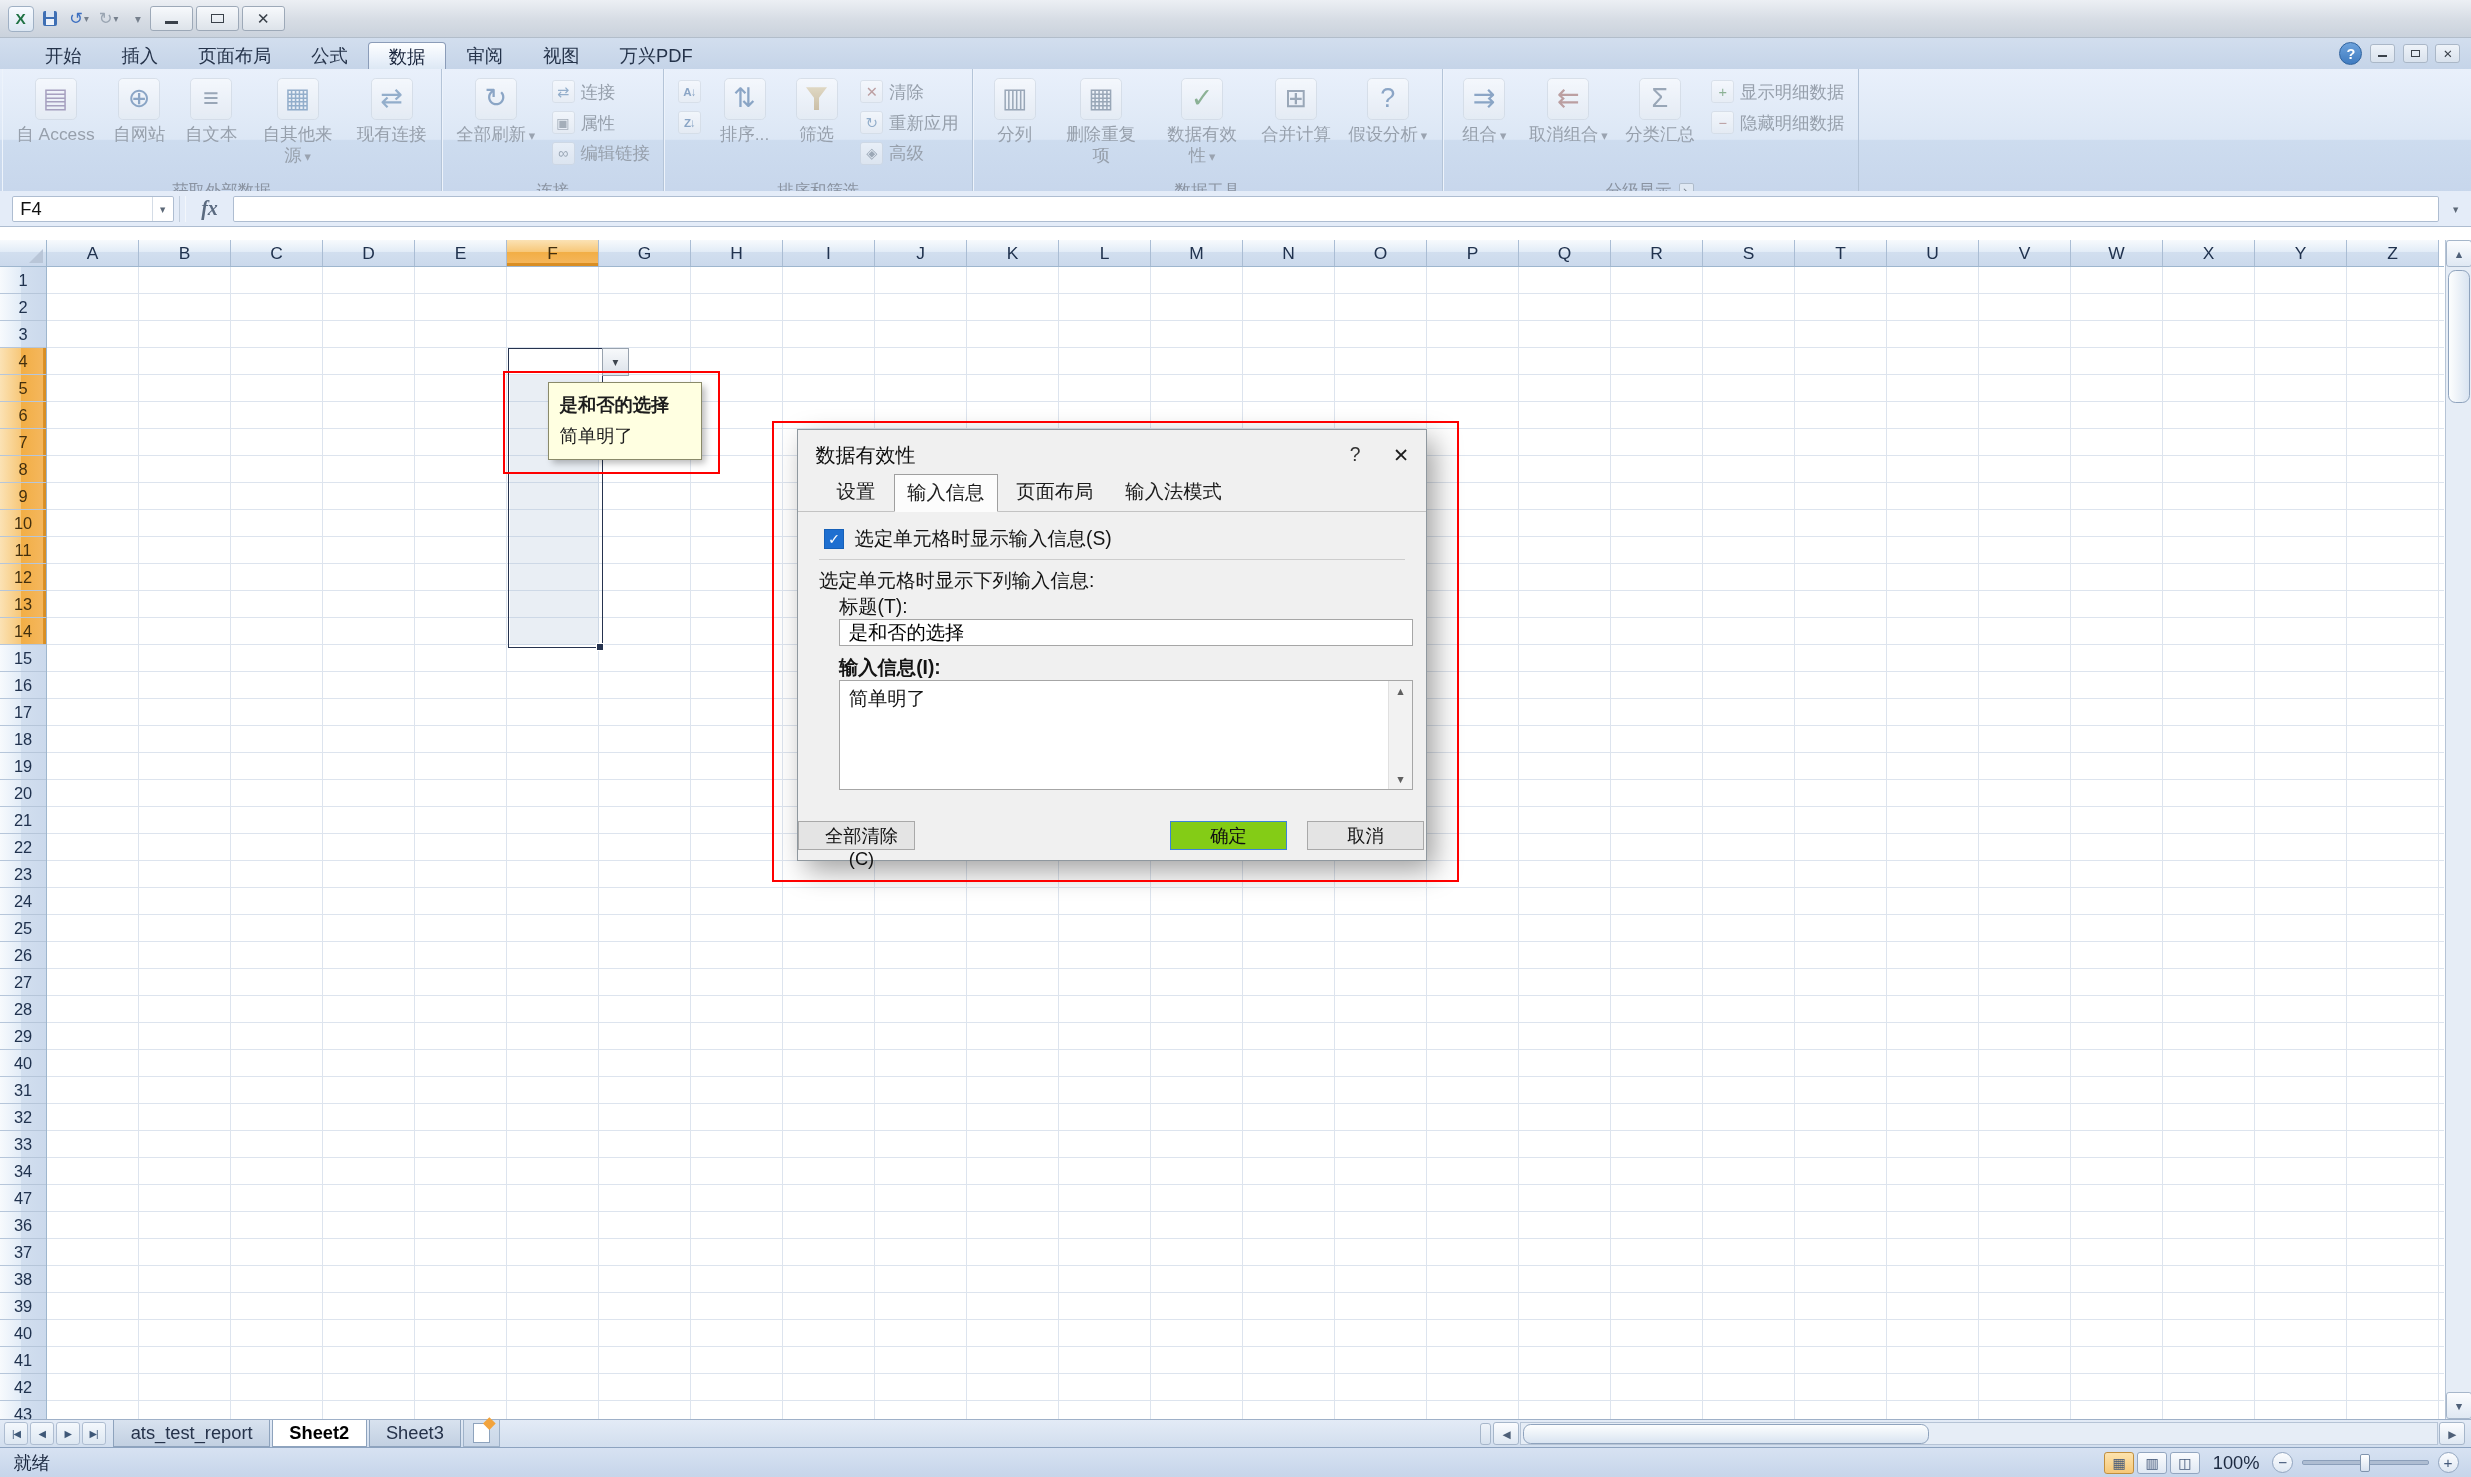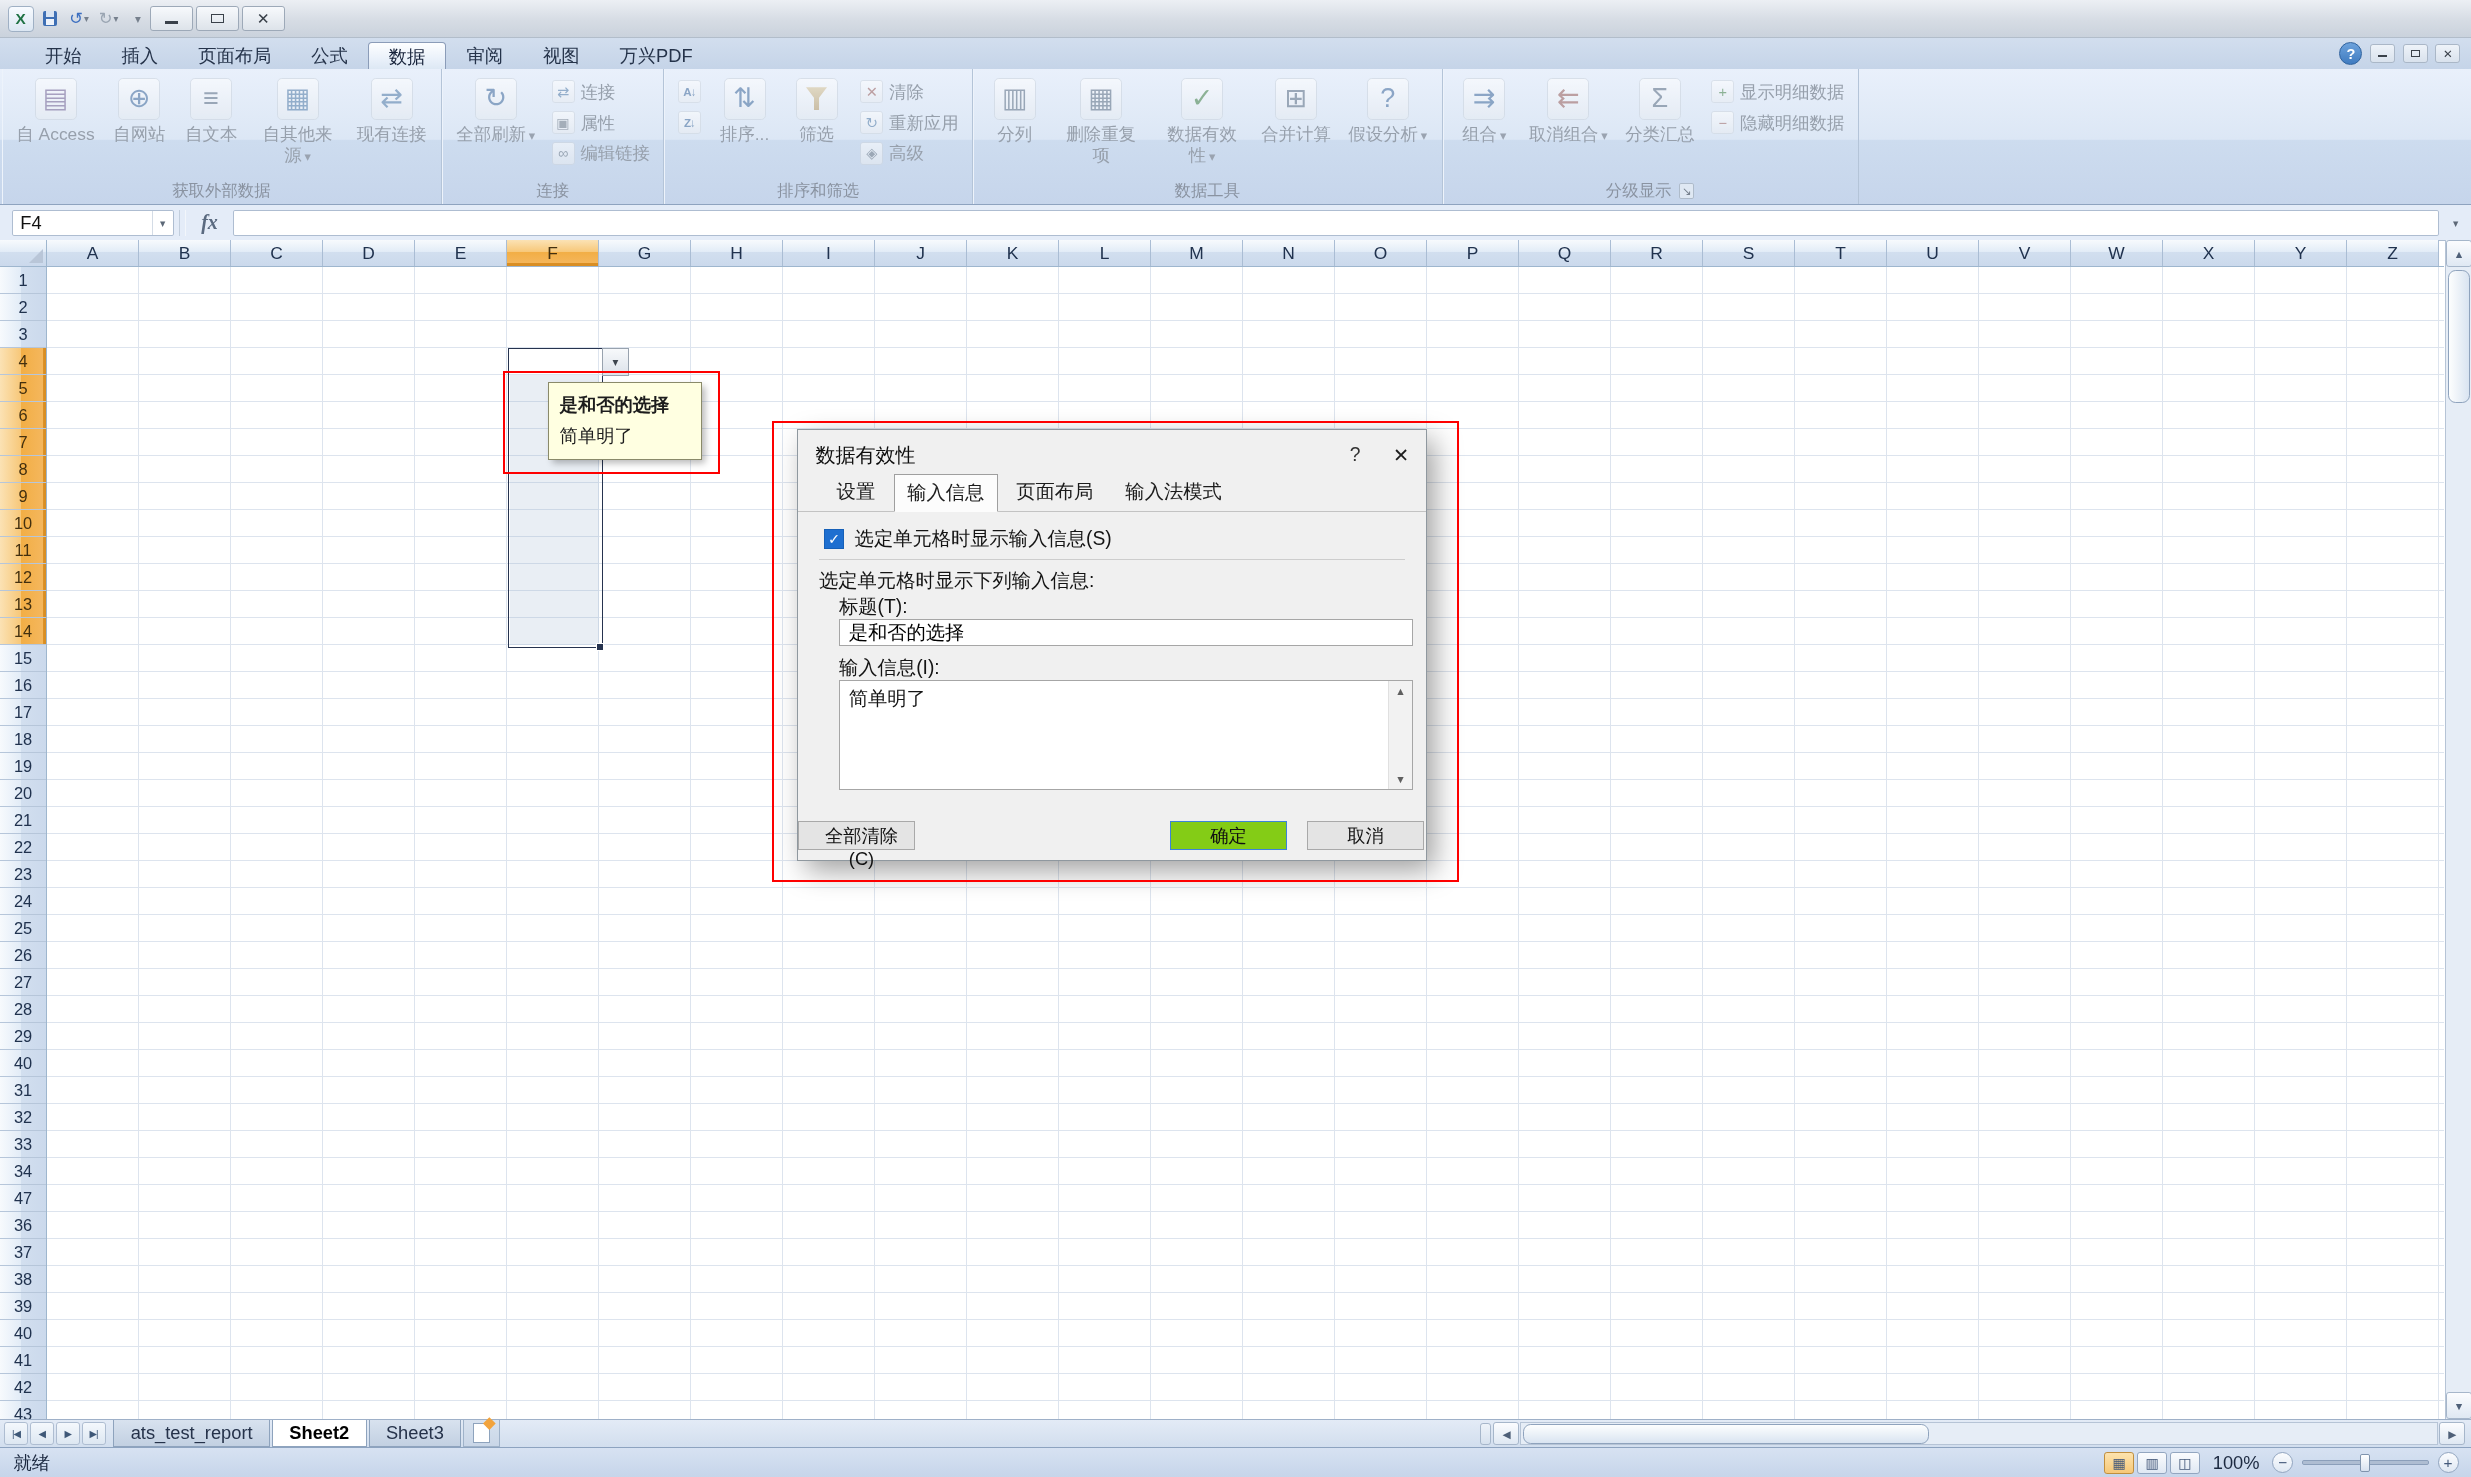--- a/index.html
+++ b/index.html
@@ -70,21 +70,21 @@
   .ricon.large{width:42px;height:42px;flex:none;display:flex;align-items:center;justify-content:center;
     font-size:27px;background:linear-gradient(#ffffff,#e6edf6);border:1px solid #c8d3e1;border-radius:4.8px;}
   .ricon.small{width:23px;height:23px;flex:none;display:flex;align-items:center;justify-content:center;
     font-size:14.5px;background:linear-gradient(#ffffff,#e9eef6);border:1px solid #ccd6e3;border-radius:2.9px;}
   .ricon.tiny-text{font-size:11.6px;font-weight:bold;letter-spacing:-1px;}
   .dd{font-size:12.6px;margin-left:2.9px;color:#9aa3b0;}
   .funnel{width:21px;height:23px;background:linear-gradient(#e6c67e,#c79947);
     clip-path:polygon(0 0,100% 0,62% 46%,62% 100%,38% 100%,38% 46%);}
 
   
-  .fbar{position:absolute;left:0;top:205px;width:100%;height:36px;background:#e4ecf8;
+  .fbar{position:absolute;left:0;top:191px;width:100%;height:36px;background:#e4ecf8;
     border-bottom:1px solid #aebdd1;display:flex;align-items:center;padding:0 5.8px 0 11.6px;gap:5.8px;}
   .namebox{width:162px;height:26px;background:#fff;border:1px solid #aebdd1;border-radius:1.9px;
     display:flex;align-items:center;}
   .nb-input{flex:1;min-width:0;border:none;outline:none;font-size:18.3px;padding:0 7.7px;
     font-family:inherit;color:#111;background:transparent;}
   .nb-caret{width:21px;height:100%;display:flex;align-items:center;justify-content:center;
     font-size:10.6px;color:#5c6877;border-left:1px solid #d4dce6;}
   .fsep{width:6.8px;height:26px;border-left:1px solid #c2cedd;border-right:1px solid #f2f6fb;}
   .fx{width:35px;height:26px;display:flex;align-items:center;justify-content:center;
     font-family:"Liberation Serif","DejaVu Serif",serif;font-style:italic;font-weight:bold;
@@ -199,21 +199,21 @@
   .dtab.active{background:#fcfcfc;border:1px solid #9f9f9f;border-bottom-color:#fcfcfc;margin-bottom:-1px;}
   .drow.chk{position:absolute;left:26px;top:95px;display:flex;align-items:center;gap:10.6px;}
   .dchk{width:20px;height:20px;background:#1e6fd0;border:1px solid #1660b8;color:#fff;font-size:14.5px;
     display:flex;align-items:center;justify-content:center;}
   .dchk-label,.dsection,.dlabel{font-size:19.3px;color:#141414;}
   .dsep{position:absolute;left:21px;right:21px;top:129px;height:1px;background:#cdcdcd;}
   .dsection{position:absolute;left:21px;top:137px;}
   .dlabel.t{position:absolute;left:41px;top:163px;}
   .dinput{position:absolute;left:41px;top:189px;width:574px;height:27px;background:#fff;
     border:1px solid #a6a6a6;font-size:19.3px;font-family:inherit;padding:0 8.7px;outline:none;}
-  .dlabel.m{position:absolute;left:41px;top:224px;}
+  .dlabel.m{position:absolute;left:41px;top:224px;font-weight:bold;}
   .dta{position:absolute;left:41px;top:250px;width:574px;height:110px;background:#fff;border:1px solid #a6a6a6;}
   .dtext{position:absolute;left:0;top:0;right:24px;bottom:0;width:547px;height:108px;border:none;outline:none;
     resize:none;font-size:19.3px;font-family:inherit;padding:3.9px 8.7px;background:transparent;color:#141414;}
   .dta-sb{position:absolute;right:0;top:0;bottom:0;width:24px;background:#f2f2f2;border-left:1px solid #e0e0e0;
     display:flex;flex-direction:column;justify-content:space-between;align-items:center;
     font-size:10.6px;color:#5f5f5f;padding:3.9px 0;}
   .dbtn{position:absolute;height:29px;width:117px;font-size:18.3px;font-family:inherit;color:#111;
     background:#e4e4e4;border:1px solid #a9a9a9;}
   .dbtn.clear{left:0;top:391px;padding-left:16px;}
   .dbtn.ok{left:372px;top:391px;border:1.9px solid #3d83d8;background:#84cc16;}

